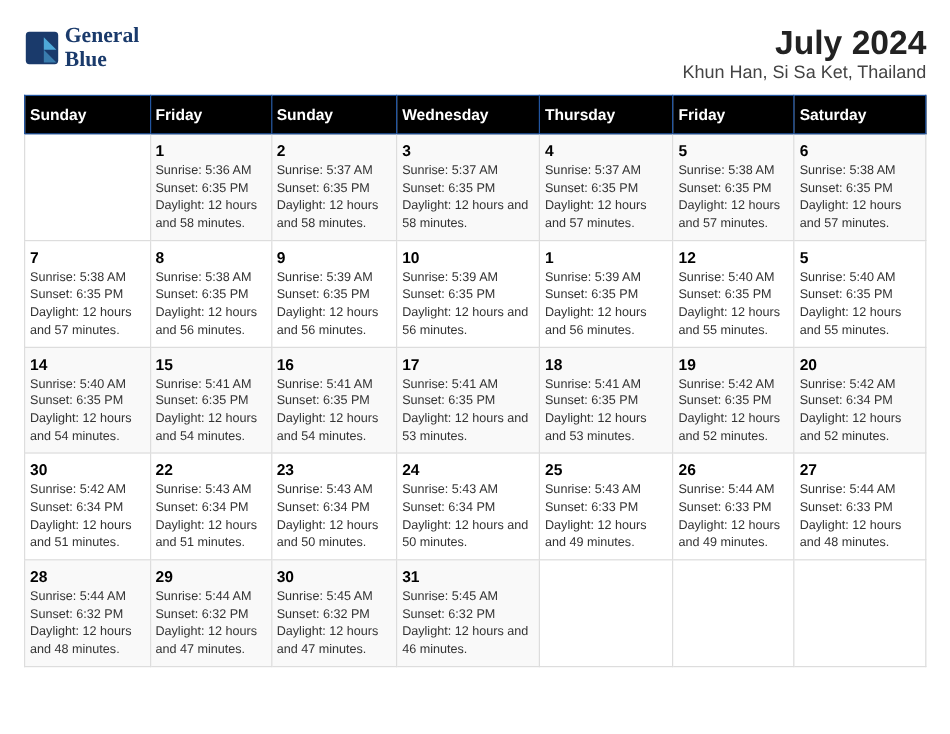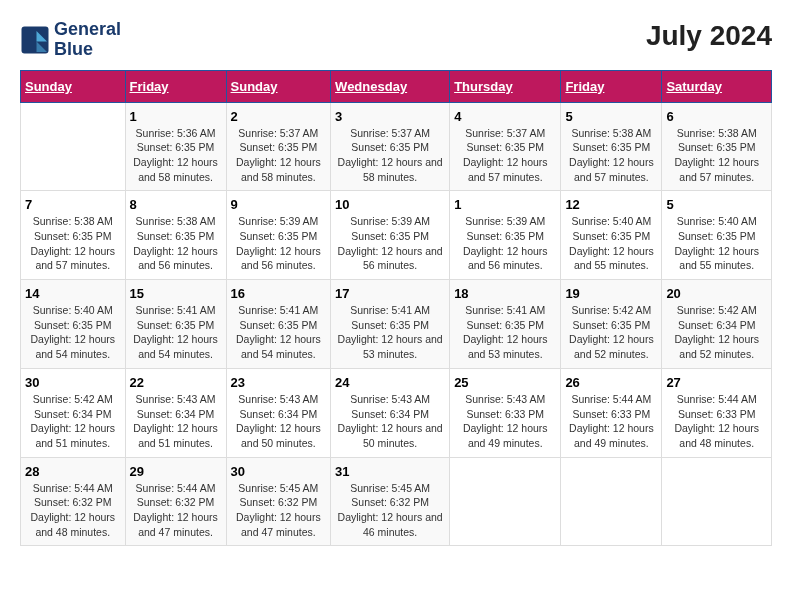--- a/index.html
+++ b/index.html
@@ -13,20 +13,21 @@
     .header-area {
       display: flex;
       justify-content: space-between;
       align-items: flex-start;
       margin-bottom: 10px;
     }
     .logo {
       display: flex;
       align-items: center;
       gap: 4px;
+      font-family: Liberation Serif, serif;
     }
     .logo-text {
       font-size: 18px;
       font-weight: bold;
       color: #1a3a6b;
       line-height: 1.1;
     }
     .logo-icon {
       width: 30px;
       height: 30px;
@@ -42,23 +43,22 @@
     .subtitle {
       font-size: 15px;
       color: #444;
     }
     table {
       width: 100%;
       border-collapse: collapse;
       font-size: 11px;
     }
     thead tr {
-      background-color: #be185d;
+      background-color: #000000;
       color: #fff;
-      text-decoration: underline;
     }
     thead th {
       padding: 8px 4px;
       text-align: left;
       font-size: 13px;
       font-weight: bold;
       border: 1px solid #2255a0;
     }
     tbody tr {
       vertical-align: top;
@@ -79,21 +79,20 @@
     .day-number {
       font-weight: bold;
       font-size: 13px;
       display: block;
       margin-bottom: 2px;
     }
     .day-info {
       font-size: 10.5px;
       color: #333;
       line-height: 1.4;
-      text-align: center;
     }
     .empty-cell {
       background: #fff;
     }
   </style>
 </head>
 <body>
 
 <div class="header-area">
   <div class="logo">
@@ -102,20 +101,21 @@
       <polygon points="22,8 36,22 22,22" fill="#4ea8d8"></polygon>
       <polygon points="22,22 36,36 22,36" fill="#4ea8d8" opacity="0.6"></polygon>
     </svg>
     <div class="logo-text">
       <div>General</div>
       <div>Blue</div>
     </div>
   </div>
   <div class="title-area">
     <div class="main-title">July 2024</div>
+    <div class="subtitle">Khun Han, Si Sa Ket, Thailand</div>
   </div>
 </div>
 
 <table>
   <thead>
     <tr>
       <th>Sunday</th>
       <th>Friday</th>
       <th>Sunday</th>
       <th>Wednesday</th>

